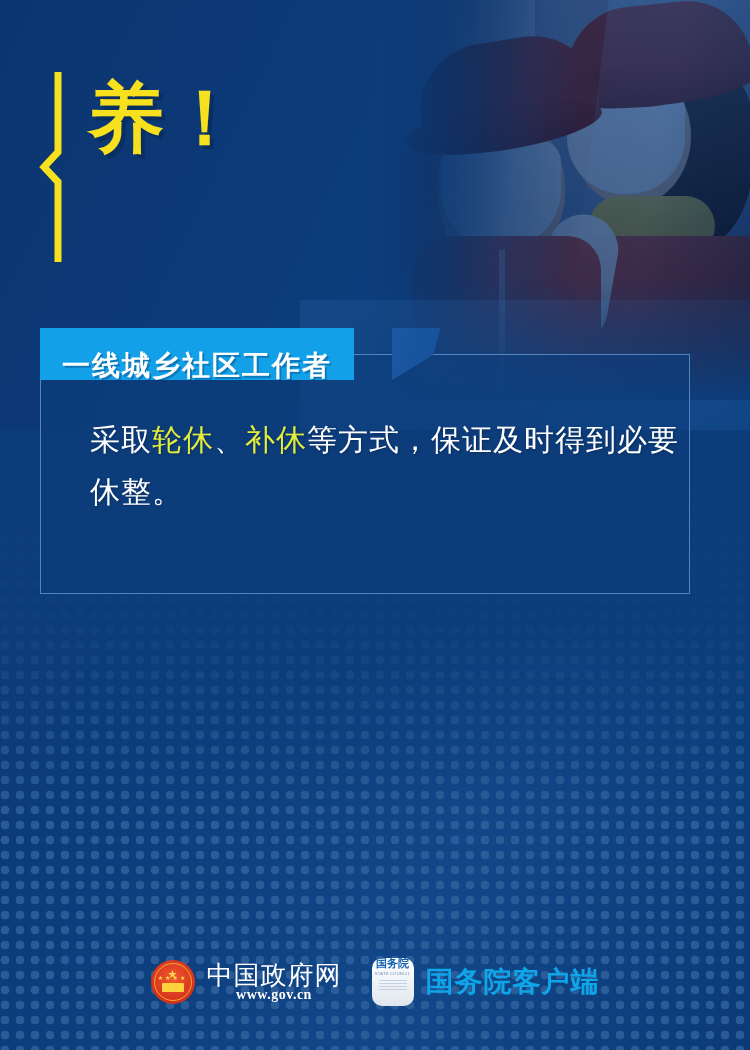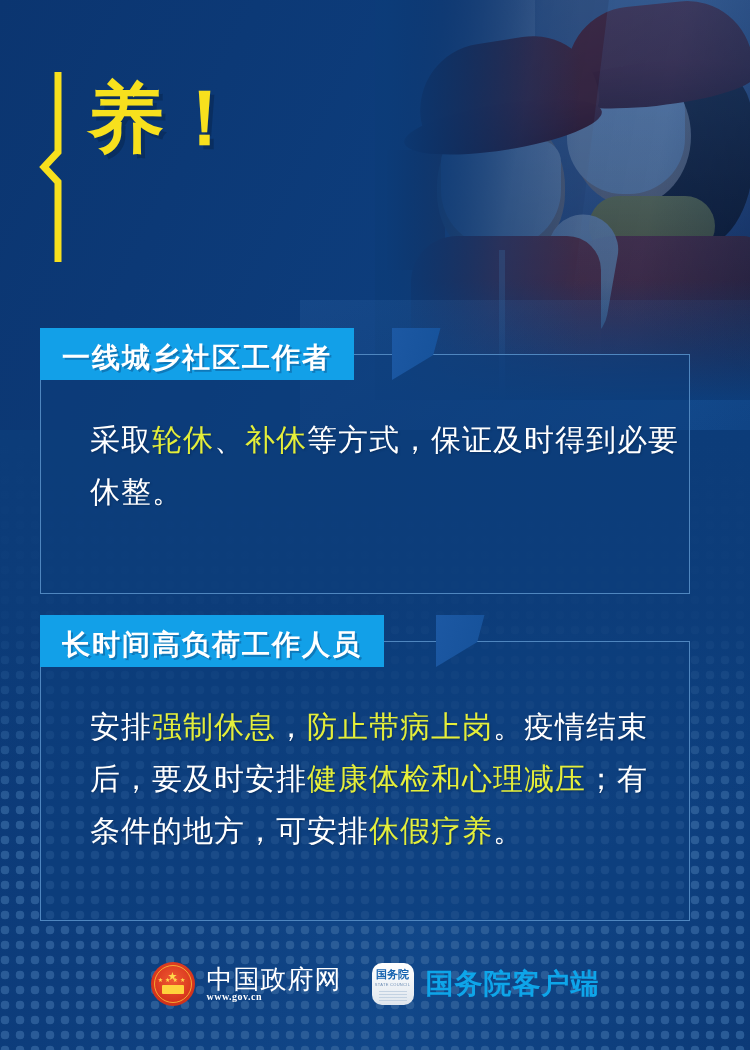--- a/index.html
+++ b/index.html
@@ -210,21 +210,21 @@
   .banner {
     position: relative;
     z-index: 3;
     display: inline-block;
     background: #12a0e8;
     color: #ffffff;
     font-weight: 700;
     font-size: 28px;
     line-height: 52px;
     height: 52px;
-    padding: 4px 22px;
+    padding: 12px 22px;
     letter-spacing: 2px;
     text-shadow: 2px 2px 0 rgba(8,48,100,.35);
     white-space: nowrap;
   }
   .banner-arrow {
     position: absolute;
     z-index: 2;
     top: 0;
     height: 52px;
     width: 86px;
@@ -275,30 +275,29 @@
   }
   .emblem .ring {
     position: absolute; inset: 3px; border-radius: 50%;
     border: 1px solid rgba(255,214,60,.7);
   }
   .brand-text { line-height: 1; }
   .brand-name {
     color: #ffffff; font-weight: 400; font-size: 26px; letter-spacing: 1px;
   }
   .brand-url {
-    color: #ffffff; font-size: 10px; letter-spacing: .5px; 
-    font-family: "Liberation Serif", "DejaVu Serif", serif; font-weight: 700;
+    color: #ffffff; font-size: 14px; letter-spacing: .5px; 
+    font-family: "Liberation Serif", "DejaVu Serif", serif; font-weight: 700; text-align: center;
   }
   .app { display: flex; align-items: center; gap: 12px; }
   .app-icon {
-    width: 42px; height: 42px; border-radius: 10px;
+    width: 42px; height: 48px; border-radius: 10px;
     background: linear-gradient(180deg,#ffffff 0%,#eef2f6 55%,#dfe6ee 100%);
     position: relative; flex: 0 0 auto;
     display: flex; flex-direction: column; align-items: center; justify-content: flex-start;
-    padding-top: 6px;
   }
   .app-icon .zh {
     color: #1663b0; font-weight: 700; font-size: 11px; line-height: 11px; letter-spacing: 0;
   }
   .app-icon .en {
     color: #6b8cb4; font-size: 4px; line-height: 6px; margin-top: 2px; letter-spacing: .3px;
   }
   .app-icon .lines {
     width: 28px; margin-top: 3px;
   }
@@ -358,28 +357,20 @@
 
   <div class="section" style="top:328px;">
     <div class="card" style="height:240px;"></div>
     <div class="banner-arrow" style="left:352px;"></div>
     <div class="banner">一线城乡社区工作者</div>
     <div class="body-text" style="width:668px;">
       <span class="">采取</span><span class="hl">轮休</span><span>、</span><span class="hl">补休</span><span>等方式，保证及时得到必要休整。</span>
     </div>
   </div>
 
-  <div class="section" style="top:615px;">
-    <div class="card" style="height:280px;"></div>
-    <div class="banner-arrow" style="left:396px;"></div>
-    <div class="banner">长时间高负荷工作人员</div>
-    <div class="body-text" style="width:650px;">
-      <span>安排</span><span class="hl">强制休息</span><span>，</span><span class="hl">防止带病上岗</span><span>。疫情结束后，要及时安排</span><span class="hl">健康体检和心理减压</span><span>；有条件的地方，可安排</span><span class="hl">休假疗养</span><span>。</span>
-    </div>
-  </div>
 
   <div class="footer">
     <div class="brand">
       <div class="emblem">
         <div class="ring"></div>
         <div class="star-big">★</div>
         <div class="stars-small">★★★★</div>
         <div class="gate"></div>
       </div>
       <div class="brand-text">

